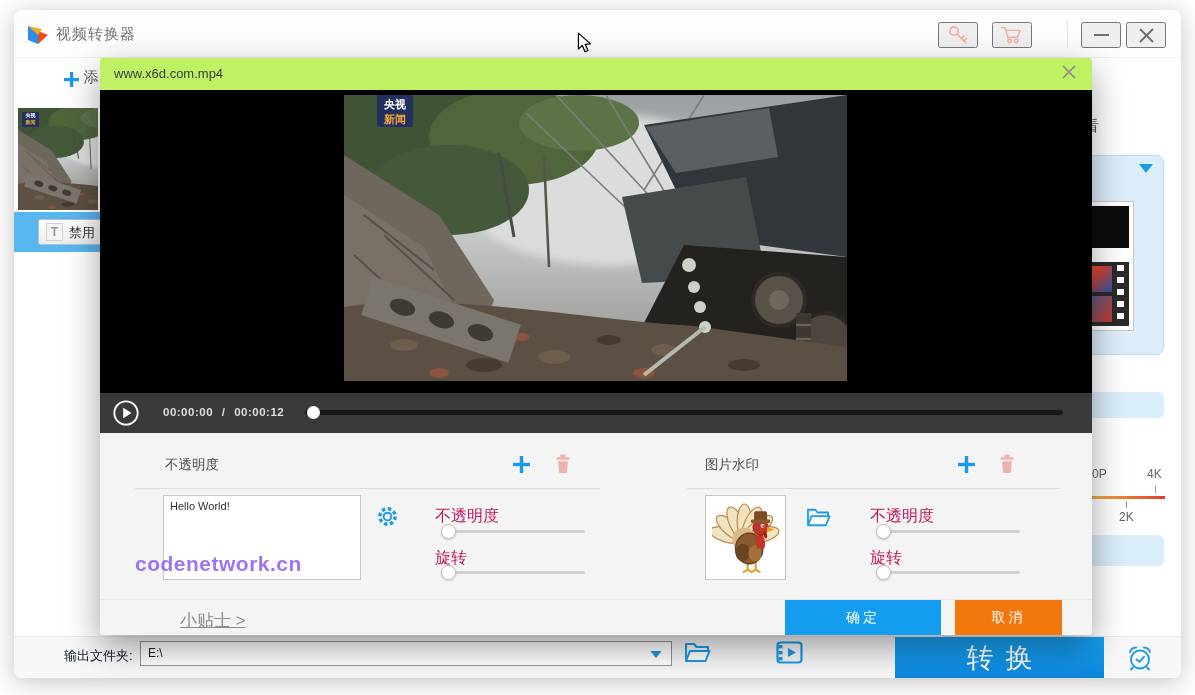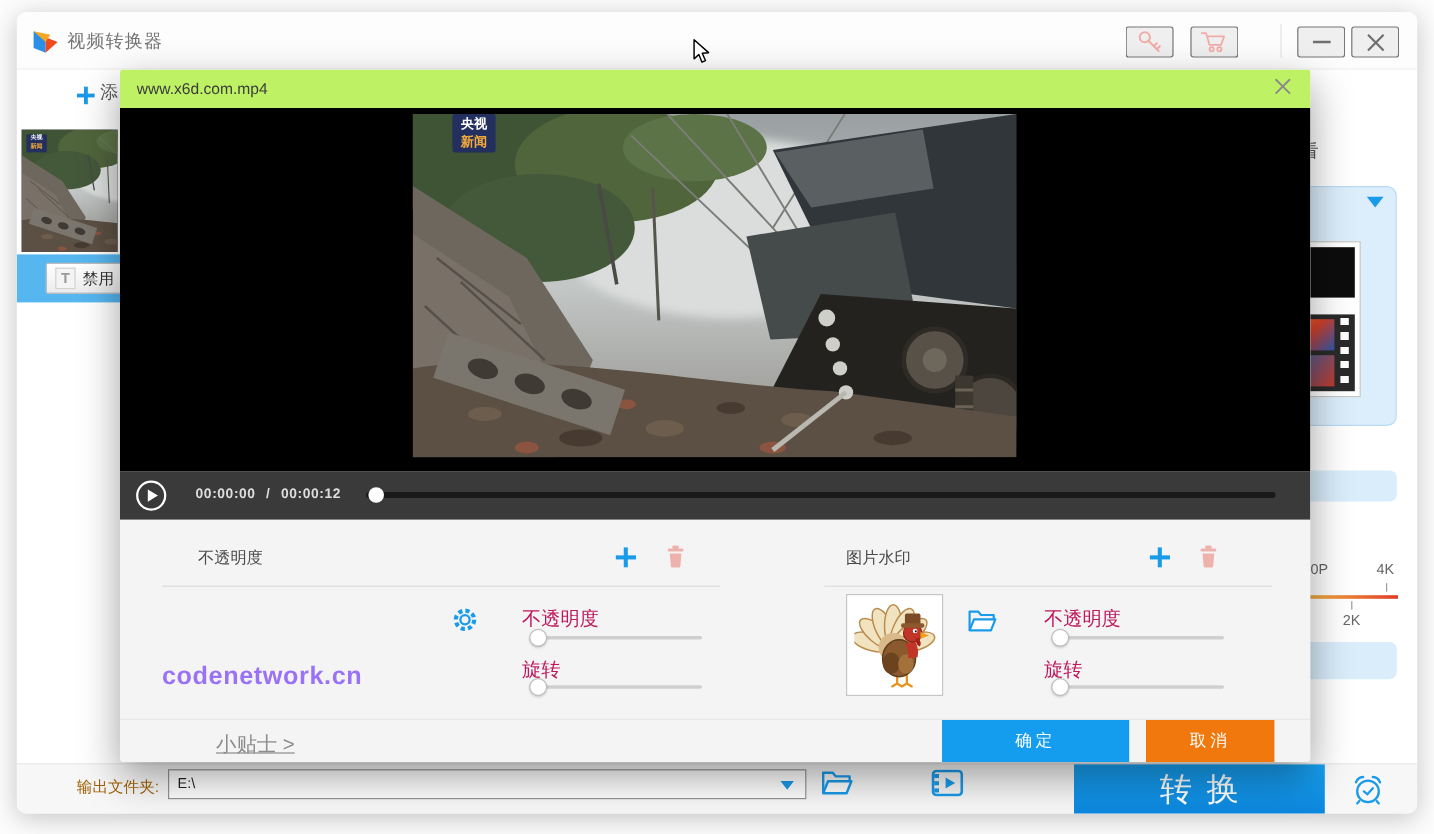--- a/index.html
+++ b/index.html
@@ -41,21 +41,21 @@
   .res-label{position:absolute;font-size:12px;color:#666;}
   .res-line{position:absolute;left:1040px;top:496px;width:125px;height:3px;
             background:linear-gradient(90deg,#e8d44d,#f0a03c,#e03c28);}
   .res-tick{position:absolute;width:1px;height:7px;background:#9a9a9a;}
   .intel-badge{position:absolute;left:1030px;top:574px;width:134px;height:34px;background:#fff;
                border:1px solid #ddd;border-radius:4px;}
   .intel-text{position:absolute;left:92px;top:8px;font-size:14px;color:#b5b5b5;}
 
   
   .bottom-bar{position:absolute;left:0;top:626px;width:1167px;height:42px;background:#f7f7f8;border-top:1px solid #e9e9e9;}
-  .out-label{position:absolute;left:50px;top:10px;font-size:13px;color:#a16207;}
+  .out-label{position:absolute;left:50px;top:10px;font-size:13px;color:#0f172a;}
   .out-combo{position:absolute;left:126px;top:4px;width:532px;height:25px;background:#fff;border:1px solid #949494;}
   .out-value{position:absolute;left:7px;top:4px;font-size:12px;color:#222;}
   .convert-btn{position:absolute;left:881px;top:0;width:209px;height:42px;border:none;cursor:pointer;
                background:linear-gradient(#18a2f3,#0c86dd);color:#fff;font-size:27px;letter-spacing:12px;text-indent:12px;}
 
   
   .dialog{position:absolute;left:100px;top:58px;width:992px;height:577px;background:#f4f4f5;border-radius:3px;
           box-shadow:0 12px 34px rgba(0,0,0,.38);overflow:hidden;}
   .dlg-titlebar{position:absolute;left:0;top:0;width:100%;height:32px;background:#bef264;}
   .dlg-title{position:absolute;left:14px;top:8px;font-size:13px;color:#3c3c3c;}
@@ -339,20 +339,21 @@
     <button class="icon-btn" style="left:454px;top:396px">
       <svg width="18" height="20" viewBox="0 0 20 22">
         <g fill="#eeb2ad">
             <rect x="7" y="0.5" width="6" height="3.4" rx="1.2"></rect>
             <rect x="2.6" y="3.4" width="14.8" height="2.8" rx="1.4"></rect>
         <path d="M4.6,8 h10.8 l-0.95,11.6 q-0.1,1.4 -1.5,1.4 h-5.9 q-1.4,0 -1.5,-1.4 Z"></path>
           </g>
       </svg>
     </button>
     <div class="divider" style="left:35px;top:430px;width:465px"></div>
+    <textarea class="wm-text" style="">Hello World!</textarea>
     <button class="icon-btn" style="left:276px;top:447px">
       <svg width="23" height="23" viewBox="0 0 24 24">
         <circle cx="12" cy="12" r="8" fill="none" stroke="#1a9bea" stroke-width="3.6" stroke-dasharray="3.6 2.7"></circle>
         <circle cx="12" cy="12" r="4" fill="none" stroke="#1a9bea" stroke-width="2"></circle>
       </svg>
     </button>
     <span class="ctl-label" style="left:335px;top:448px">不透明度</span>
     <div class="slider" style="left:343px;top:472px">
       <div class="slider-knob"></div>
     </div>

